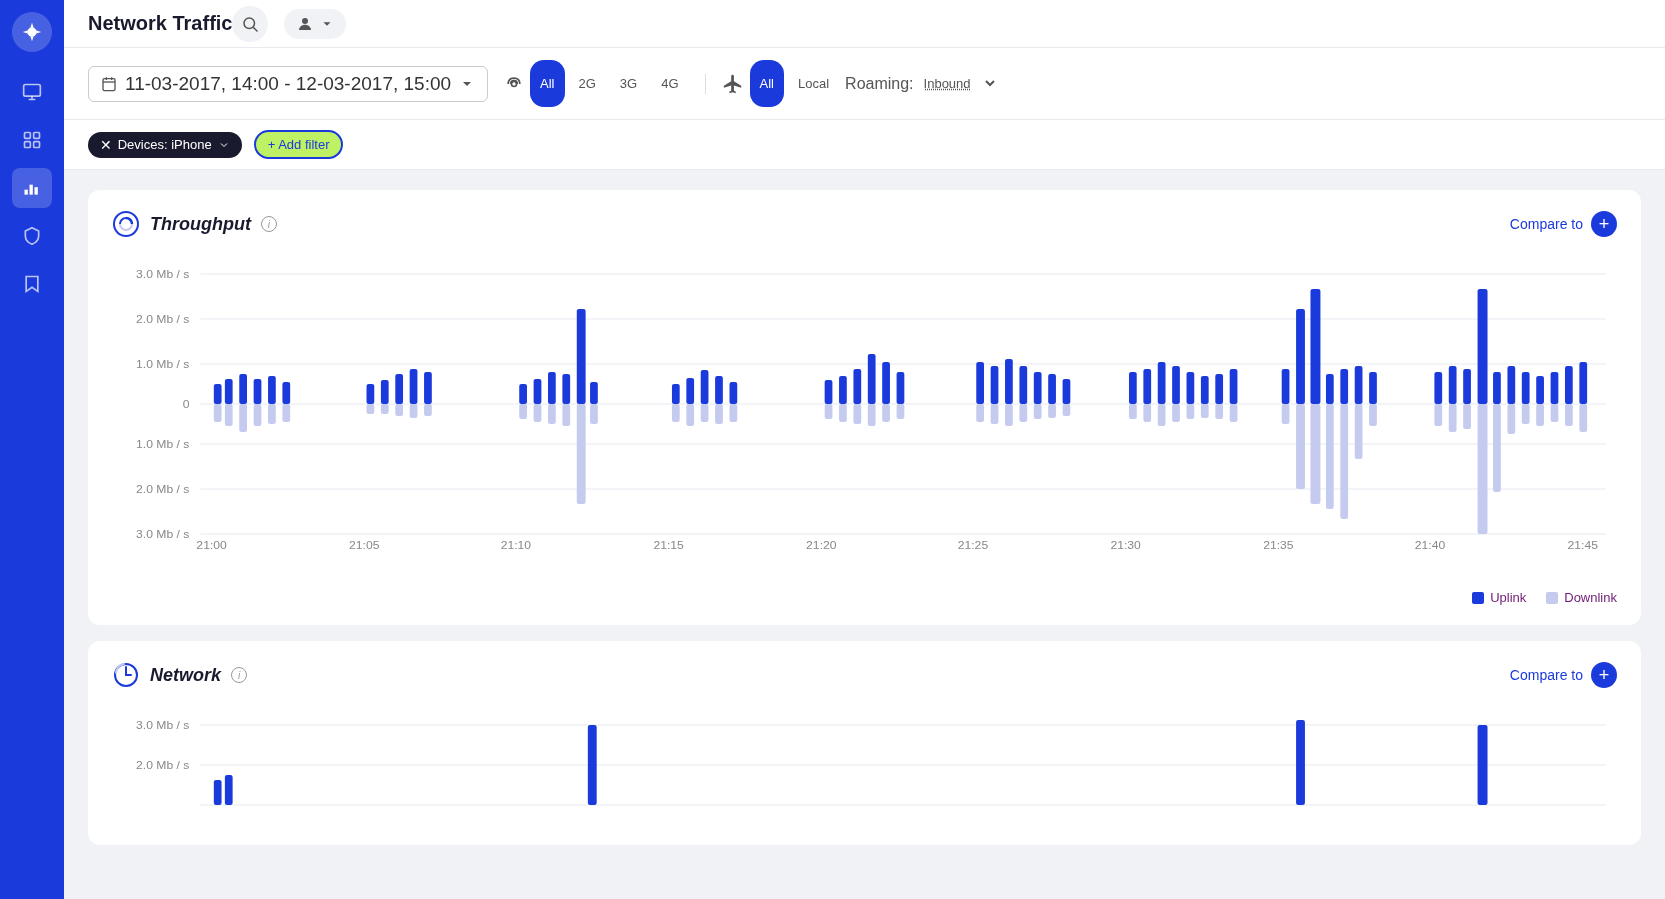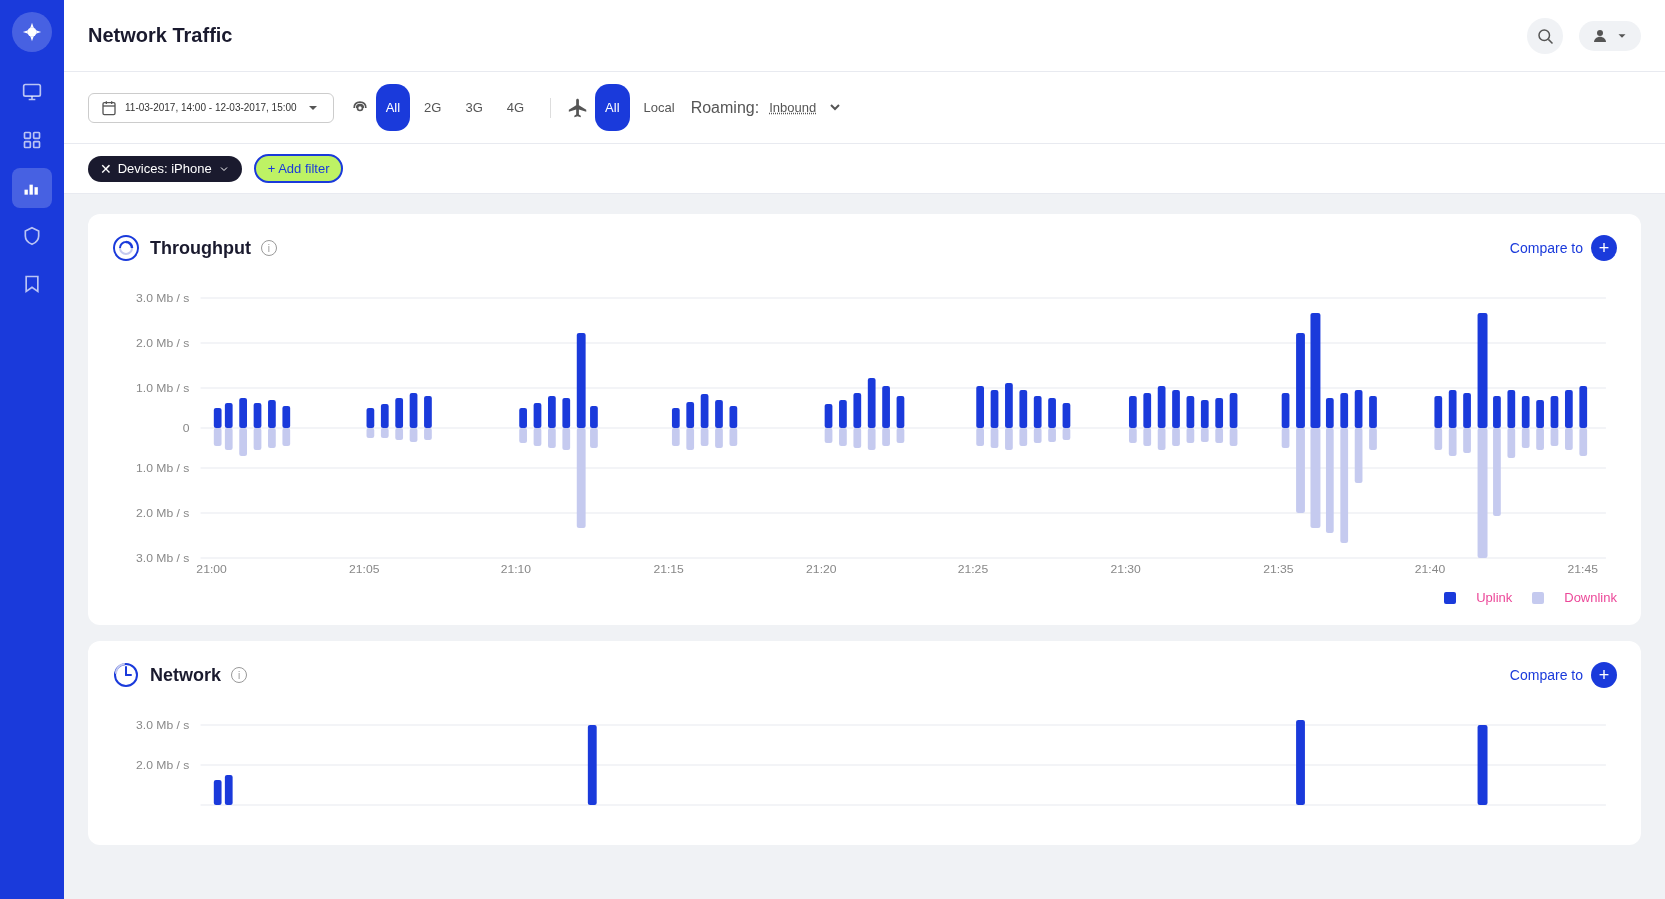--- a/index.html
+++ b/index.html
@@ -40,24 +40,24 @@
       flex: 1;
       display: flex;
       flex-direction: column;
       overflow: hidden;
     }
 
     
     .topbar {
       background: white;
       padding: 0 24px;
-      height: 72px;
+      height: 48px;
       display: flex;
       align-items: center;
-      justify-content: space-between;
+      justify-content: flex-start;
       border-bottom: 1px solid #e8eaf0;
     }
     .topbar-title {
       font-size: 20px;
       font-weight: 600;
       color: #1a1a2e;
     }
     .topbar-actions {
       display: flex;
       align-items: center;
@@ -90,21 +90,21 @@
       display: flex;
       align-items: center;
       gap: 16px;
       border-bottom: 1px solid #e8eaf0;
     }
     .date-filter {
       display: flex; align-items: center; gap: 8px;
       border: 1px solid #ccc;
       border-radius: 6px;
       padding: 6px 12px;
-      font-size: 10px;
+      font-size: 19px;
       color: #333;
       cursor: pointer;
     }
     .date-filter svg { width: 16px; height: 16px; fill: #555; }
     .filter-group {
       display: flex; align-items: center; gap: 4px;
     }
     .filter-btn {
       padding: 16px 10px;
       border-radius: 14px;
@@ -170,21 +170,21 @@
       border-radius: 12px;
       padding: 20px 24px;
     }
     .chart-header {
       display: flex;
       align-items: center;
       justify-content: space-between;
       margin-bottom: 16px;
     }
     .chart-title-group {
-      display: flex; align-items: center; gap: 10px;
+      display: flex; align-items: center; gap: 10px; font-style: italic;
     }
     .chart-icon { width: 28px; height: 28px; }
     .chart-title {
       font-size: 18px;
       font-weight: 600;
       color: #1a1a2e;
     }
     .info-icon {
       width: 16px; height: 16px;
       border-radius: 50%;
@@ -225,23 +225,24 @@
     }
 
     
     .chart-legend {
       display: flex;
       justify-content: flex-end;
       gap: 20px;
       margin-top: 12px;
     }
     .legend-item {
-      display: flex; align-items: center; gap: 20px;
+      display: flex; align-items: center; gap: 6px;
       font-size: 13px;
-      color: #ec4899;
+      color: #701a75;
+      margin-top: 24px;
     }
     .legend-dot {
       width: 12px; height: 12px;
       border-radius: 2px;
     }
     .legend-dot.uplink { background: #1a3adb; }
     .legend-dot.downlink { background: #c5caef; }
   </style>
 </head>
 <body>

